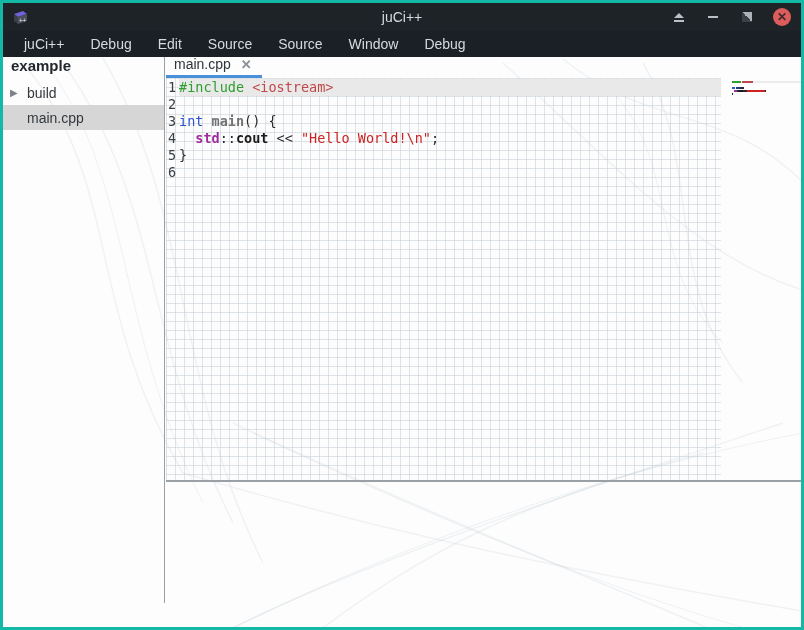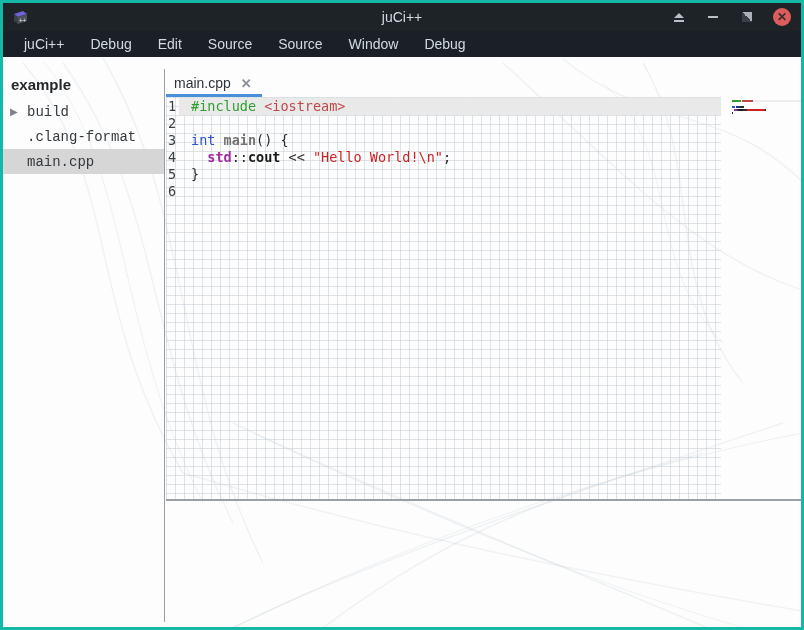--- a/index.html
+++ b/index.html
@@ -25,49 +25,49 @@
   .max-sq { width:10px; height:10px; background:linear-gradient(to bottom left, #aab1b8 50%, #3a4046 50%); }
   .close-circle { width:18px; height:18px; border-radius:50%; background:#dd5c5c; color:#3a2a2a;
     font-size:12px; font-weight:bold; display:flex; align-items:center; justify-content:center; line-height:1; }
   
   #menubar {
     position:absolute; left:0; top:28px; width:100%; height:26px; z-index:5;
     background:#1b2026; display:flex; align-items:center; padding-left:8px;
   }
   .menu-item { color:#d3dae3; font-size:14px; padding:4px 13px; cursor:default; }
   
-  #content { position:absolute; left:0; top:66px; width:100%; height:420px; z-index:2; }
+  #content { position:absolute; left:0; top:47px; width:100%; height:420px; z-index:2; }
   
   #sidebar { position:absolute; left:0; top:0; width:162px; height:553px; border-right:1px solid #9aa0a6; }
   #project-name { font-weight:bold; font-size:15px; color:#24282c; padding:7px 0 6px 8px; }
   .tree-row { height:25px; display:flex; align-items:center; font-size:14px; color:#34393e; cursor:default; }
   .tree-row.selected { background:#d6d6d6; }
   .expander { width:18px; padding-left:7px; font-size:10px; color:#7d838a; }
   .tree-label { padding-left:0; }
-  .tree-row .tree-label { margin-left:6px;font-family:Liberation Mono, monospace; }
+  .tree-row .tree-label { margin-left:6px; }
   .tree-row.no-exp .tree-label { margin-left:24px; }
   
   #rightpane { position:absolute; left:163px; top:0; width:641px; height:553px; }
   #tabbar { position:absolute; left:0; top:0; width:100%; height:28px; display:flex; }
   .tab { position:relative; height:28px; display:flex; align-items:center; padding:0 10px 0 8px; cursor:default; }
   .tab-label { font-size:14px; color:#2f3438; margin-right:10px; }
   .tab-close { font-size:13px; color:#8a9098; font-weight:bold; }
   .tab.active::after { content:""; position:absolute; left:0; right:0; bottom:0; height:3px; background:#4a90d9; }
   
   #editor { position:absolute; left:0; top:28px; width:100%; height:402px; cursor:text; }
   #grid-area {
     position:absolute; left:0; top:0; width:555px; height:402px;
     background-image:
       repeating-linear-gradient(to right, rgba(196,205,214,0.55) 0 1px, transparent 1px 9px),
       repeating-linear-gradient(to bottom, rgba(196,205,214,0.55) 0 1px, transparent 1px 9px);
   }
   #code { position:absolute; left:0; top:1px; width:555px; font-family:"DejaVu Sans Mono", monospace; font-size:13.5px; }
   .code-line { display:flex; height:17px; line-height:17px; white-space:pre; }
   .gutter-num { width:13px; flex:0 0 13px; text-align:left; padding-left:2px; color:#3a3f43; }
-  .line-text { flex:1;padding-left:12px; }
+  .line-text { flex:1; }
   .code-line.current .line-text { background:#e9e9e9; }
   .tok-function, .tok-namespace, .tok-member { font-weight:bold; }
   
   #minimap { position:absolute; left:566px; top:3px; width:70px; }
   .mm-row { height:2px; margin-bottom:1px; display:flex; }
   .mm-row.current { background:#ececec; }
   .mm-seg { height:2px; display:inline-block; }
   
   #hsplitter { position:absolute; left:0; top:430px; width:100%; height:2px; background:#9aa0a6; }
   #bottompanel { position:absolute; left:0; top:432px; width:100%; height:121px; }
@@ -139,23 +139,20 @@
 
   <div id="content">
 
     <div id="sidebar">
       <div id="project-name">example</div>
       <div id="tree-items">
           <div class="tree-row">
             <span class="expander">▶</span>
             <span class="tree-label">build</span>
           </div>
-          <div class="tree-row no-exp">
-            <span class="tree-label">.clang-format</span>
-          </div>
           <div class="tree-row selected no-exp">
             <span class="tree-label">main.cpp</span>
           </div>
         </div>
     </div>
 
     <div id="rightpane">
 
       <div id="tabbar">
         <div class="tab active">

